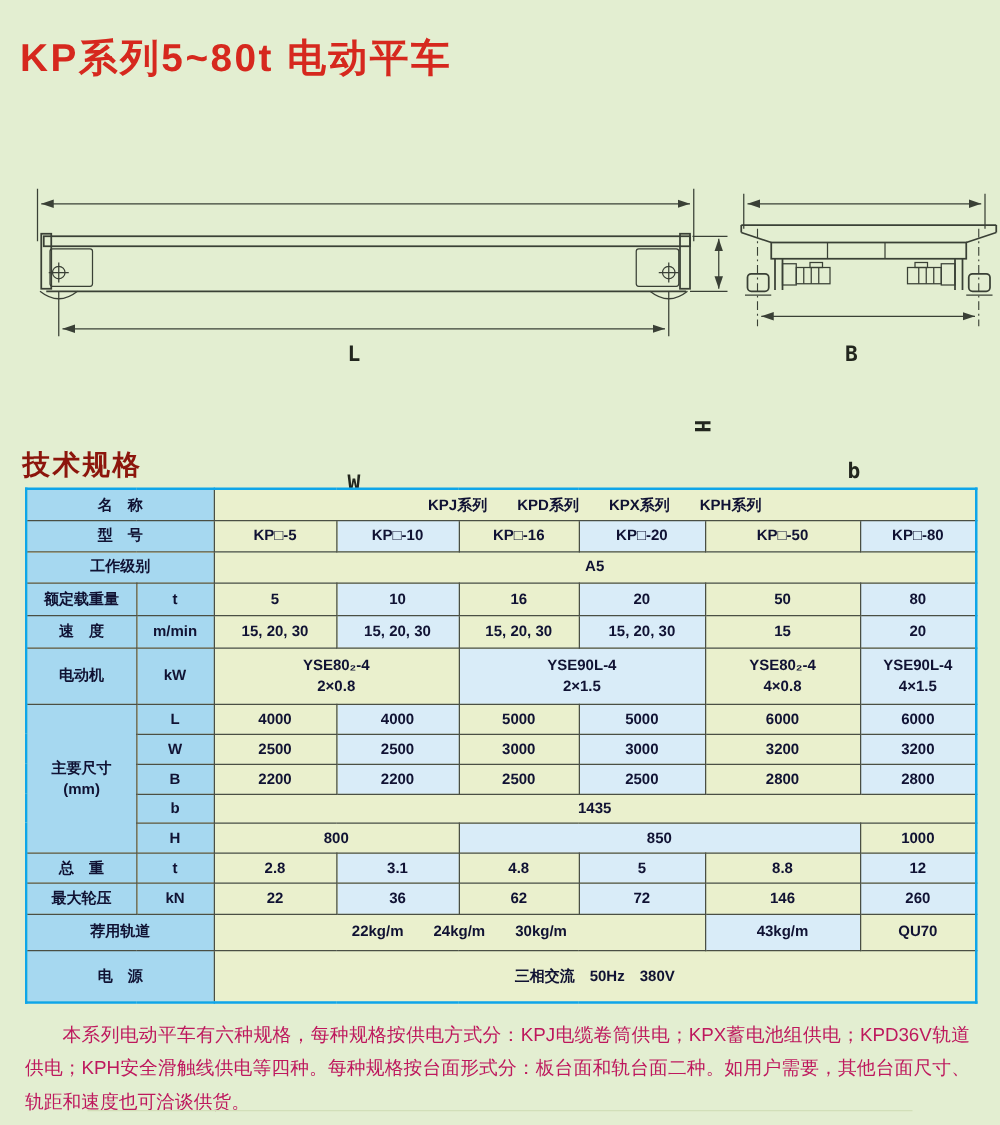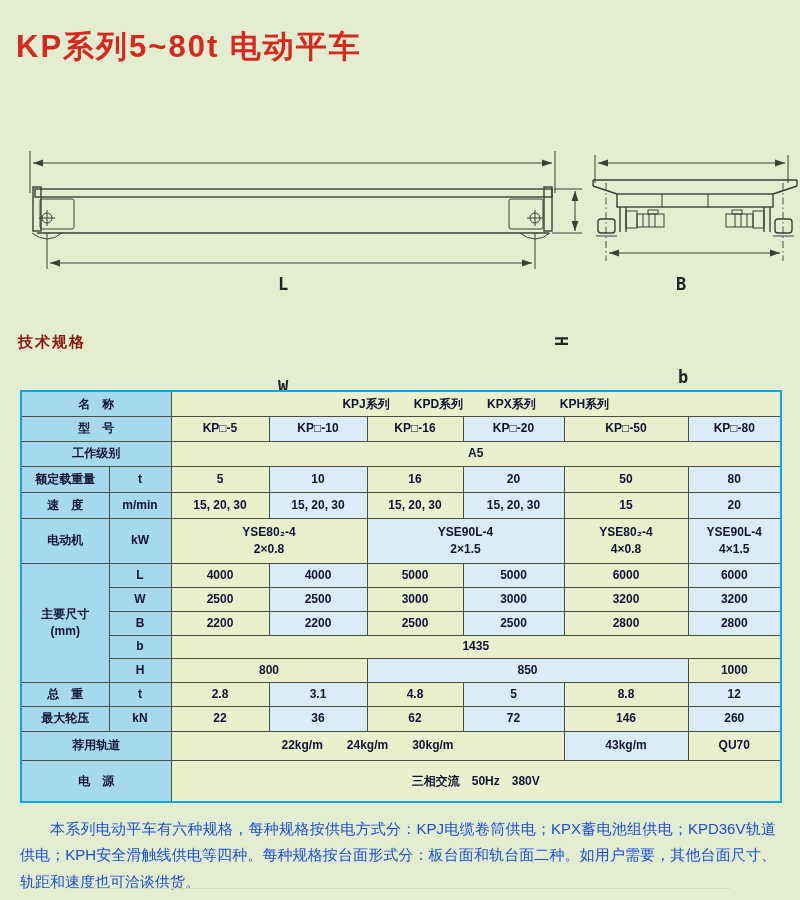--- a/index.html
+++ b/index.html
@@ -22,41 +22,41 @@
   .dim-label{
     position:absolute;font-size:17px;font-weight:bold;color:#22261e;
     font-family:"DejaVu Sans Mono","Liberation Mono",monospace;
   }
   .dim-L{left:278px;top:141px;}
   .dim-W{left:278px;top:244px;}
   .dim-H{left:556px;top:198px;transform:rotate(90deg);}
   .dim-B{left:676px;top:141px;}
   .dim-b{left:678px;top:234px;}
   .section-title{
-    position:absolute;left:18px;top:333px;
-    font-size:15px;font-weight:bold;color:var(--section-title);letter-spacing:2px;
+    position:absolute;left:18px;top:357px;
+    font-size:22px;font-weight:bold;color:var(--section-title);letter-spacing:2px;
   }
   table.spec{
     position:absolute;left:20px;top:390px;width:760px;
     border-collapse:collapse;table-layout:fixed;
     border:2px solid #0ea5e9;
   }
   table.spec td{
     border:1px solid #4a4f44;
     text-align:center;vertical-align:middle;
     font-size:12px;font-weight:bold;color:var(--ink);
     padding:1px 2px;white-space:pre-line;line-height:1.35;
     overflow:hidden;
   }
   td.lab{background:var(--label-cell);}
   td.g{background:var(--green-cell);}
   td.b{background:var(--blue-cell);}
   .footer{
     position:absolute;left:20px;top:816px;width:756px;
-    font-size:15px;line-height:1.75;color:#1d4ed8;text-indent:2em;
+    font-size:15px;line-height:1.75;color:#be185d;text-indent:2em;
     text-align:justify;
   }
   .bottom-rule{
     position:absolute;left:70px;top:888px;width:660px;height:0;
     border-top:1px solid #d2dfb9;
   }
   .stroke{fill:none;stroke:var(--line);stroke-width:1.4;}
   .thin{fill:none;stroke:var(--line);stroke-width:1;}
   .dash{fill:none;stroke:var(--line);stroke-width:0.9;stroke-dasharray:7 3 1.5 3;}
   .arrfill{fill:var(--line);}

